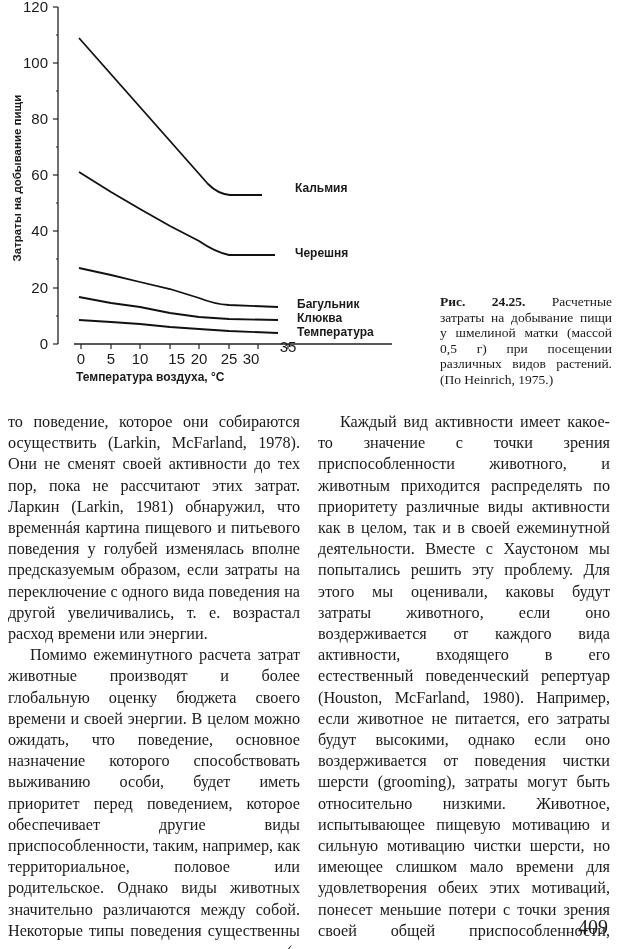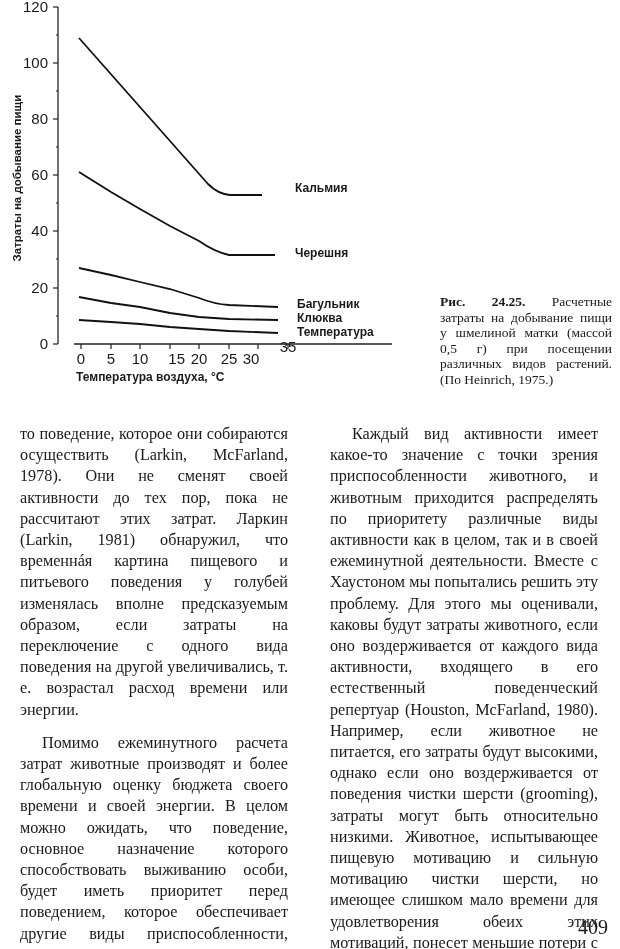--- a/index.html
+++ b/index.html
@@ -8,21 +8,21 @@
   .chart svg { position:absolute; left:0; top:0; }
   .ylabel { position:absolute; left:-71px; top:170px; width:180px; height:16px; transform:rotate(-90deg); transform-origin:center center;
             font-family:"Liberation Sans", sans-serif; font-weight:bold; font-size:11.5px; text-align:center; white-space:nowrap; }
   .ytick { position:absolute; font-family:"Liberation Sans", sans-serif; font-size:15px; width:40px; text-align:right; }
   .xtick { position:absolute; font-family:"Liberation Sans", sans-serif; font-size:15px; width:30px; text-align:center; }
   .xlabel { position:absolute; left:76px; top:370px; font-family:"Liberation Sans", sans-serif; font-weight:bold; font-size:12px; white-space:nowrap; }
   .series-label { position:absolute; font-family:"Liberation Sans", sans-serif; font-weight:bold; font-size:12px; white-space:nowrap;padding-left:12px; }
   .caption { position:absolute; left:440px; top:294px; width:172px; font-family:"Liberation Serif", serif; font-size:13.5px; line-height:15.5px; text-align:justify; }
   .caption b { font-weight:bold; }
   .col { position:absolute; top:412px; width:292px; font-family:"Liberation Serif", serif; font-size:16.2px; line-height:21.2px; text-align:justify; }
-  .col p { margin:12px; }
+  .col p { margin:0; }
   .col p.indent { text-indent:22px; }
   .col-left { left:8px; }
   .col-right { left:318px; }
   .page-number { position:absolute; right:12px; top:916px; font-family:"Liberation Serif", serif; font-size:20px; }
 </style>
 </head>
 <body>
 
 <div class="chart">
   <svg width="620" height="400">

